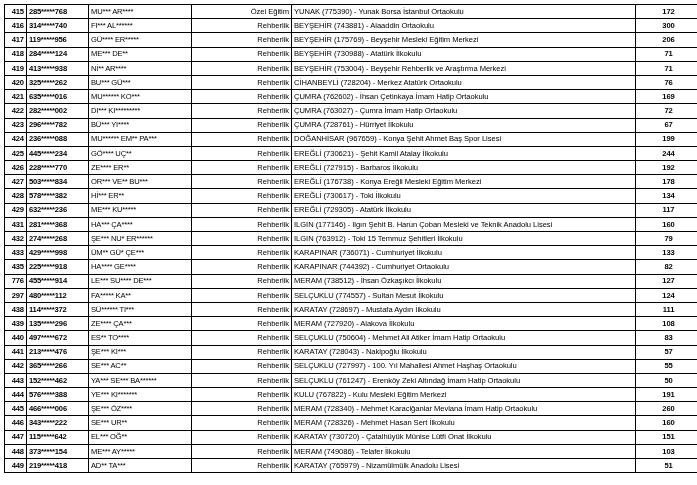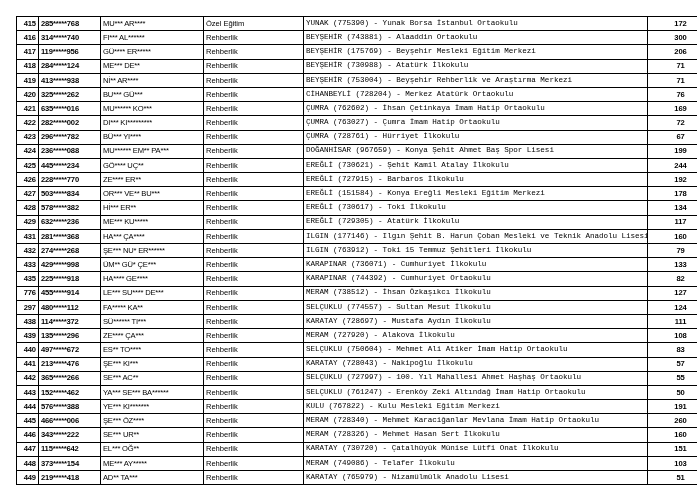--- a/index.html
+++ b/index.html
@@ -11,21 +11,21 @@
     width: 697px;
     height: 485px;
     overflow: hidden;
     font-family: "Liberation Sans", sans-serif;
     -webkit-font-smoothing: antialiased;
   }
   #table-wrap {
     width: 697px;
     height: 485px;
     box-sizing: border-box;
-    padding: 16px;
+    padding: 4px;
   }
   table.data-table {
     border-collapse: collapse;
     table-layout: fixed;
     width: 697px;
     font-size: 7.6px;
     line-height: 1.0;
   }
   table.data-table td {
     border: 1px solid #000000;
@@ -55,25 +55,25 @@
     font-weight: bold;
     letter-spacing: -0.2px;
   }
   td.name-cell {
     font-weight: normal;
     letter-spacing: -0.2px;
   }
   td.field-cell {
     font-weight: normal;
     letter-spacing: -0.05px;
+    text-align: right;
   }
   td.school-cell {
     font-weight: normal;
     letter-spacing: -0.05px;
-    font-family: Liberation Mono, monospace;
   }
   td.score-cell {
     text-align: center;
     font-weight: bold;
     padding-right: 3px;
     letter-spacing: -0.1px;
   }
 </style>
 </head>
 <body>
@@ -183,21 +183,21 @@
           <td class="name-cell">ZE**** ER**</td>
           <td class="field-cell">Rehberlik</td>
           <td class="school-cell">EREĞLİ (727915) - Barbaros İlkokulu</td>
           <td class="score-cell">192</td>
         </tr>
         <tr>
           <td class="index-cell">427</td>
           <td class="id-cell">503*****834</td>
           <td class="name-cell">OR*** VE** BU***</td>
           <td class="field-cell">Rehberlik</td>
-          <td class="school-cell">EREĞLİ (151584) - Konya Ereğli Mesleki Eğitim Merkezi</td>
+          <td class="school-cell">EREĞLİ (176738) - Konya Ereğli Mesleki Eğitim Merkezi</td>
           <td class="score-cell">178</td>
         </tr>
         <tr>
           <td class="index-cell">428</td>
           <td class="id-cell">578*****382</td>
           <td class="name-cell">Hİ*** ER**</td>
           <td class="field-cell">Rehberlik</td>
           <td class="school-cell">EREĞLİ (730617) - Toki İlkokulu</td>
           <td class="score-cell">134</td>
         </tr>

